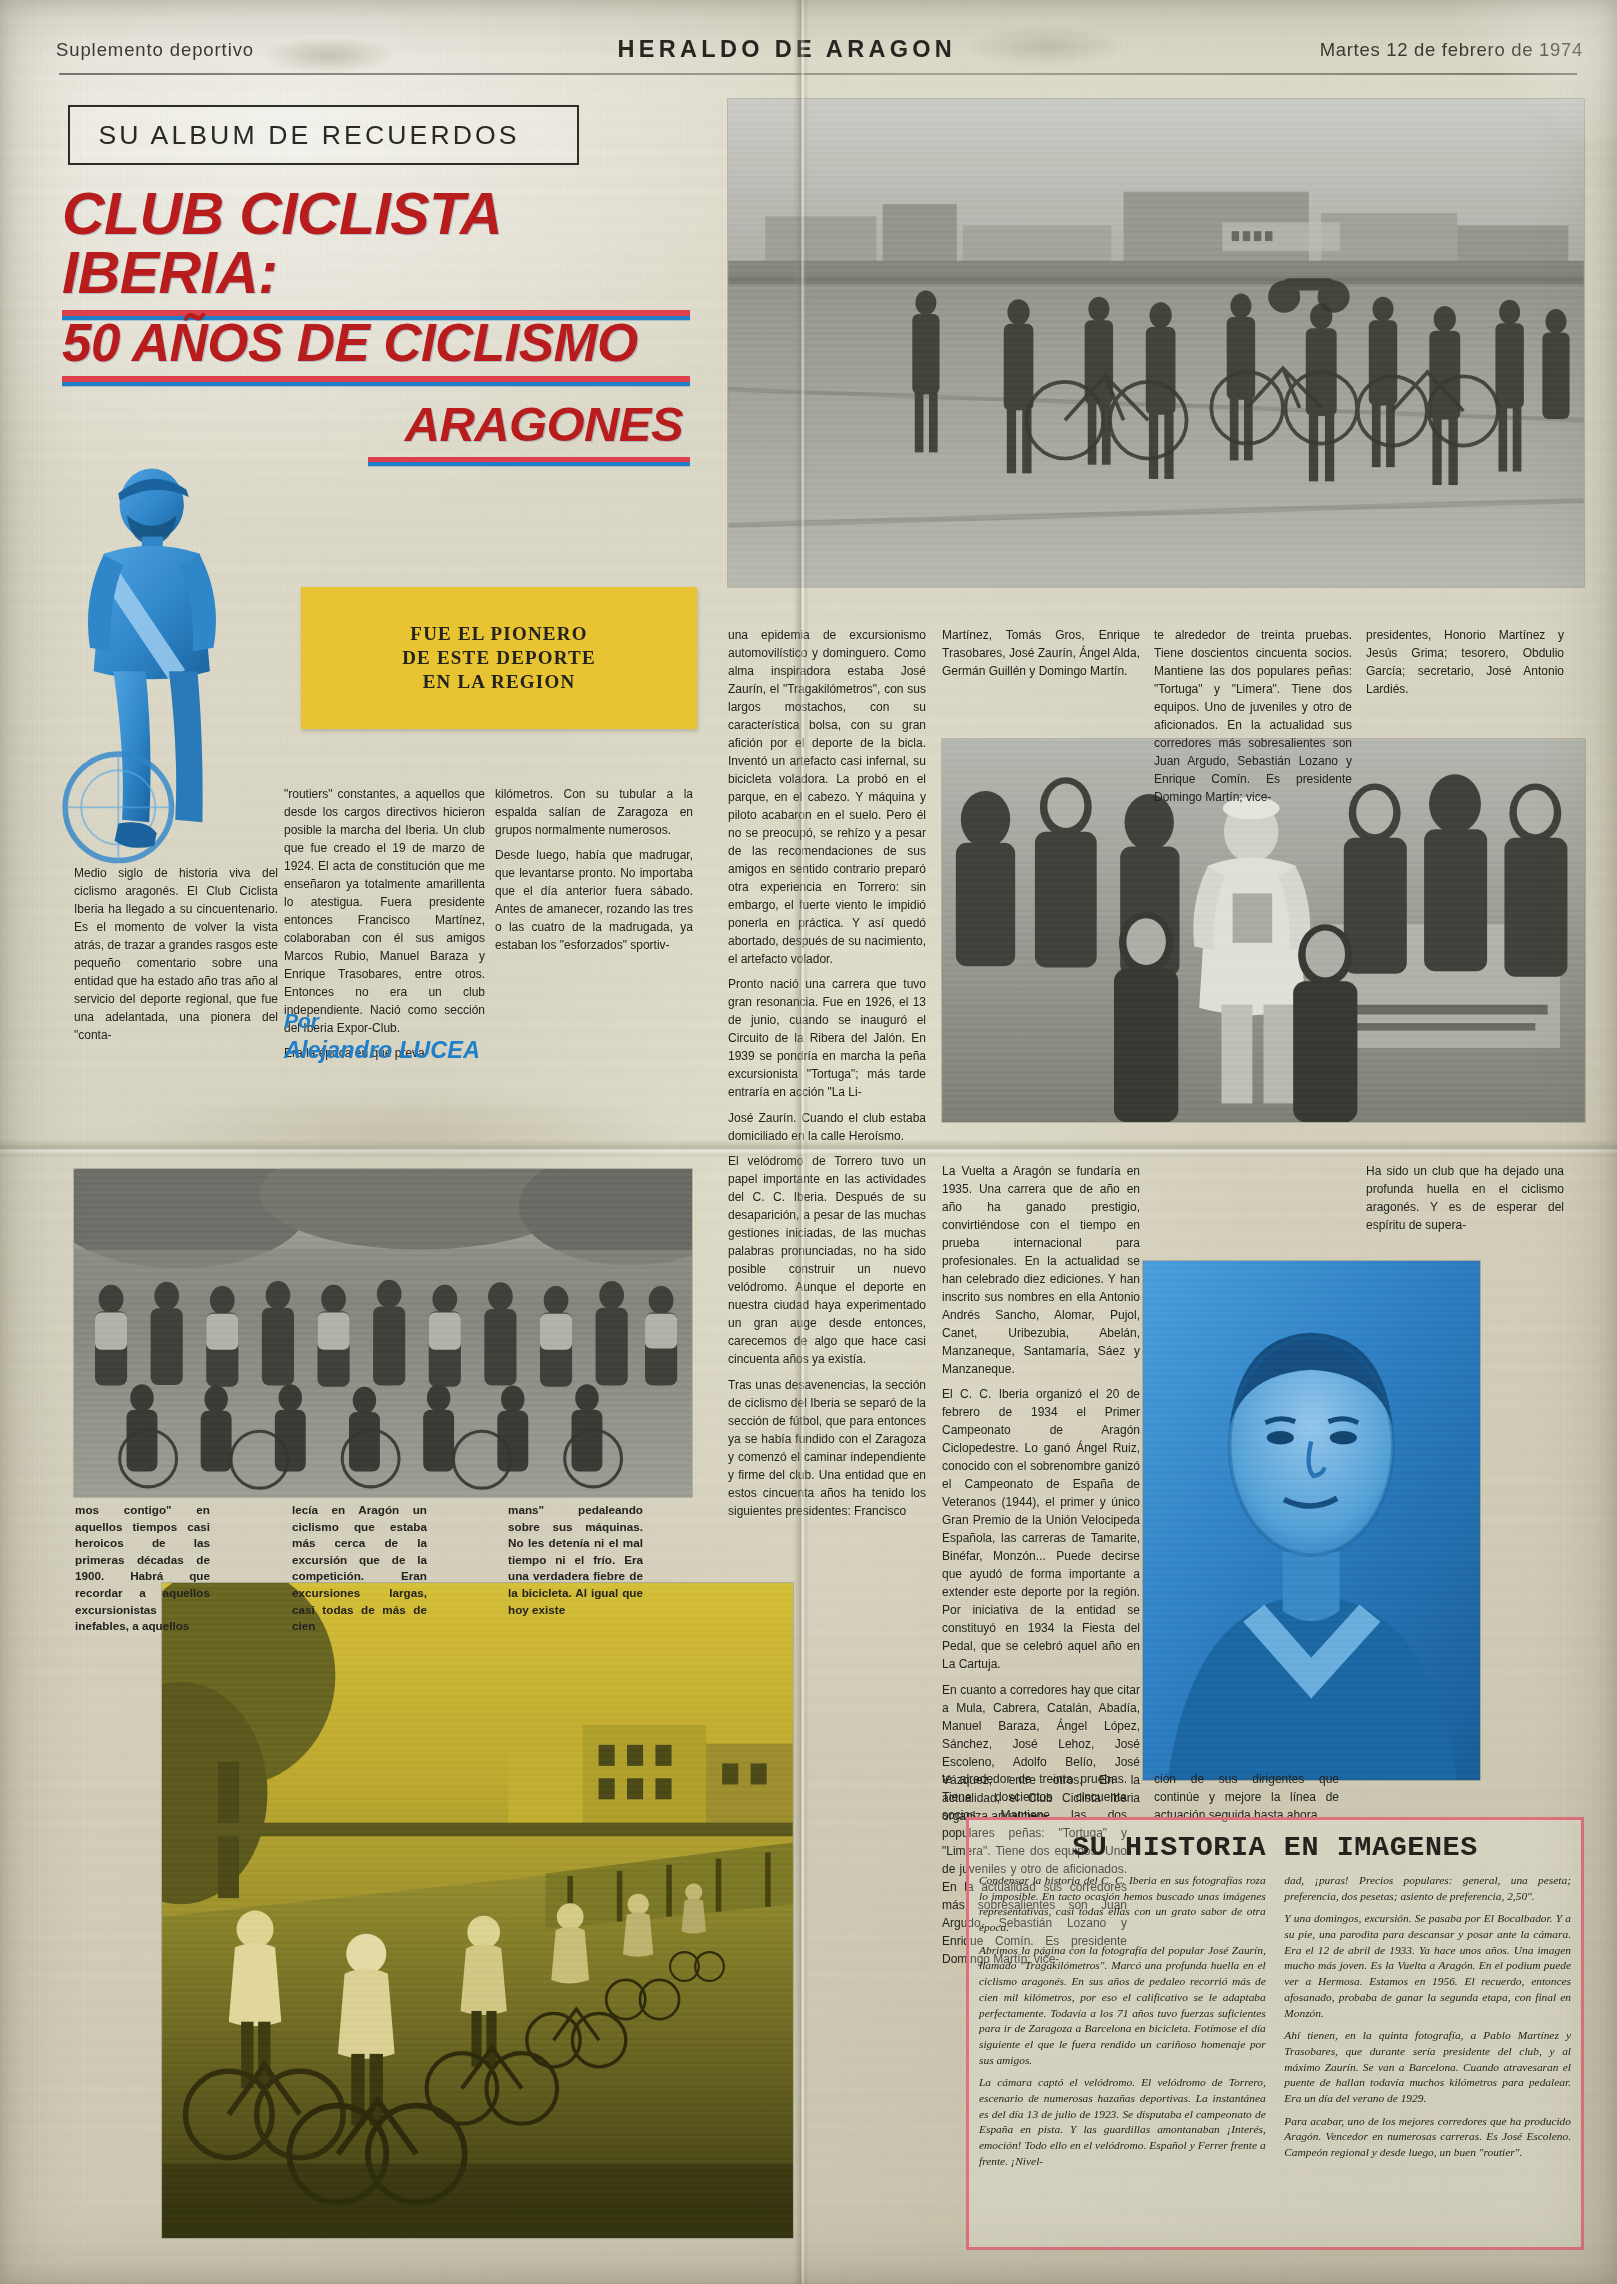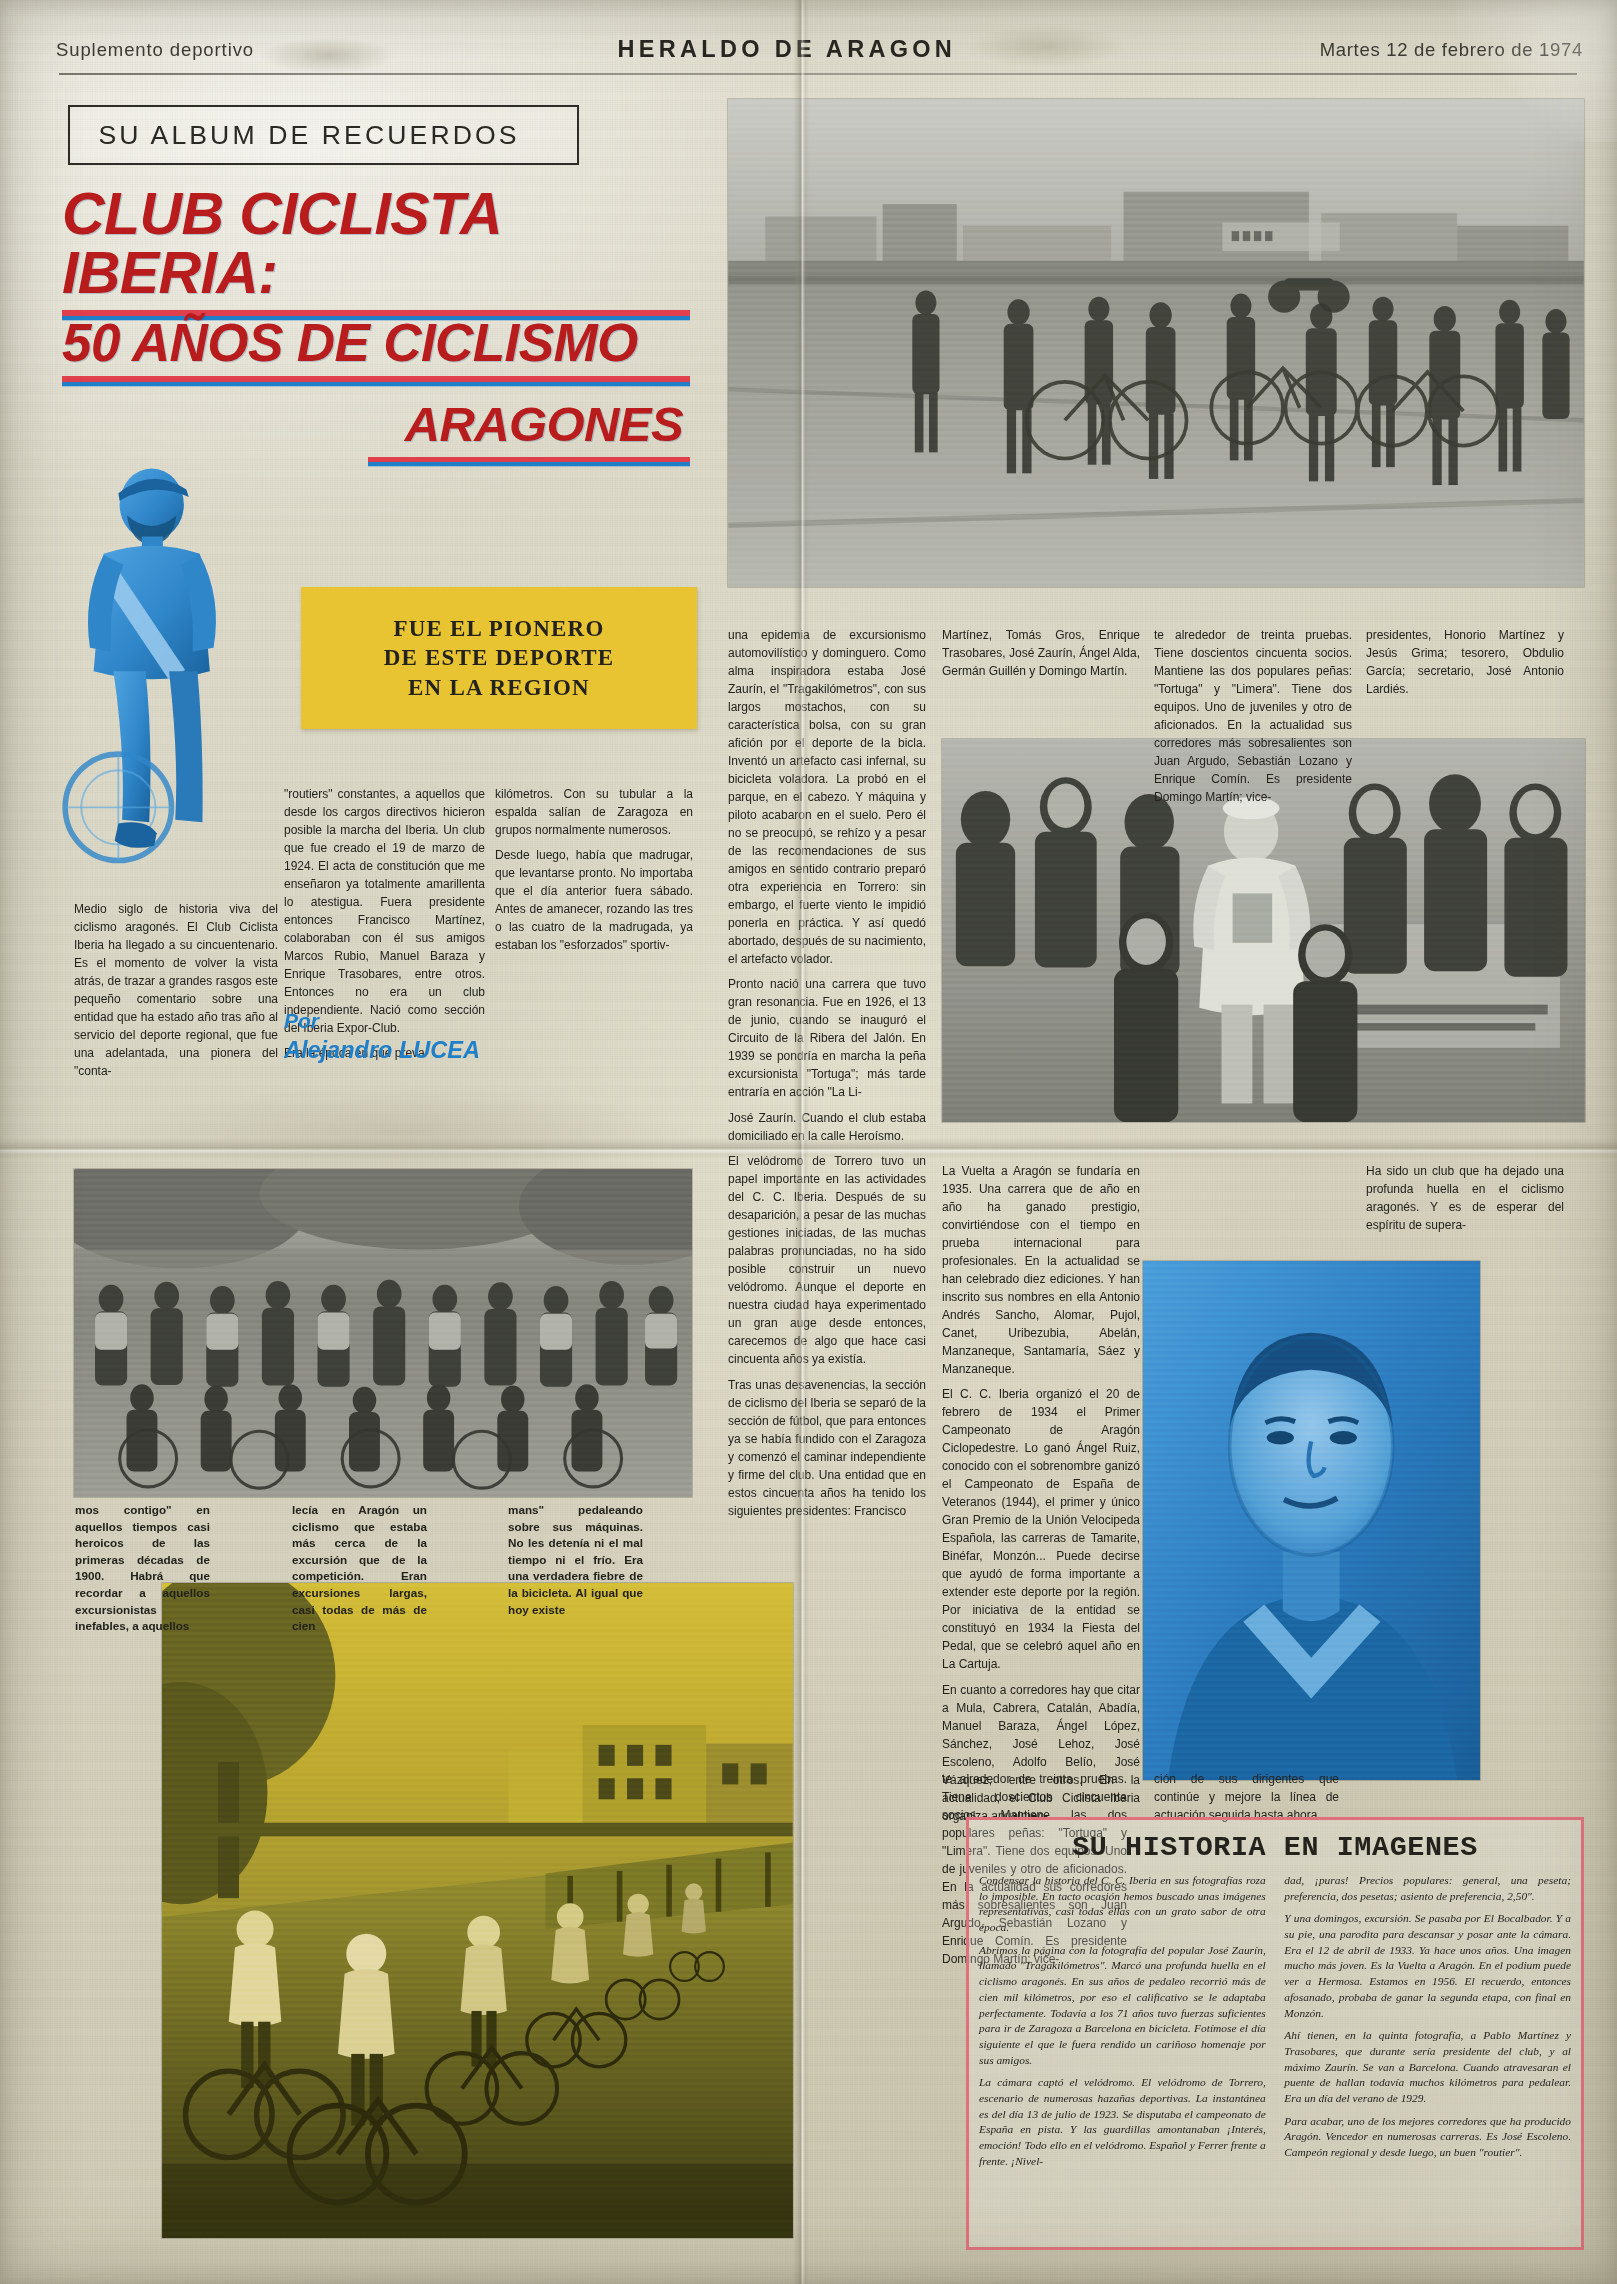--- a/index.html
+++ b/index.html
@@ -132,21 +132,21 @@
   
   .kicker {
     position: absolute;
     left: 301px; top: 587px; width: 396px; height: 142px;
     background: #e8c432;
     display: flex; flex-direction: column; align-items: center; justify-content: center;
     font-family: "Liberation Serif", serif;
     box-shadow: 1.2px 1.9px 3.7px rgba(80,70,30,0.25);
   }
   .kicker div {
-    font-size: 23px; font-weight: bold; letter-spacing: 1.2px; color: #23221c;
+    font-size: 19px; font-weight: bold; letter-spacing: 1.2px; color: #23221c;
     line-height: 1.28;
   }
 
   
   .cyclist-fig {
     position: absolute;
     left: 59px; top: 461px; width: 204px; height: 433px;
     overflow: hidden;
   }
 
@@ -778,21 +778,21 @@
           </g>
         </g>
       </g>
 
       <rect x="0" y="940" width="1020" height="120" fill="#2e2d0c" opacity="0.55"></rect>
       <rect width="1020" height="1060" fill="#4f4e1c" opacity="0.08"></rect>
     </svg>
     <div class="grain"></div>
   </div>
 
-  <div class="col" style="left:74px; top:900px; width:204px;">
+  <div class="col" style="left:74px; top:864px; width:204px;">
     <p>Medio siglo de historia viva del ciclismo aragonés. El Club Ciclista Iberia ha llegado a su cincuentenario. Es el momento de volver la vista atrás, de trazar a grandes rasgos este pequeño comentario sobre una entidad que ha estado año tras año al servicio del deporte regional, que fue una adelantada, una pionera del "conta-</p>
   </div>
 
   <div class="col" style="left:284px; top:785px; width:201px;">
     <p>"routiers" constantes, a aquellos que desde los cargos directivos hicieron posible la marcha del Iberia. Un club que fue creado el 19 de marzo de 1924. El acta de constitución que me enseñaron ya totalmente amarillenta lo atestigua. Fuera presidente entonces Francisco Martínez, colaboraban con él sus amigos Marcos Rubio, Manuel Baraza y Enrique Trasobares, entre otros. Entonces no era un club independiente. Nació como sección del Iberia Expor-Club.</p>
     <p>Era la época en que preva-</p>
   </div>
 
   <div class="col" style="left:495px; top:785px; width:198px;">
     <p>kilómetros. Con su tubular a la espalda salían de Zaragoza en grupos normalmente numerosos.</p>

